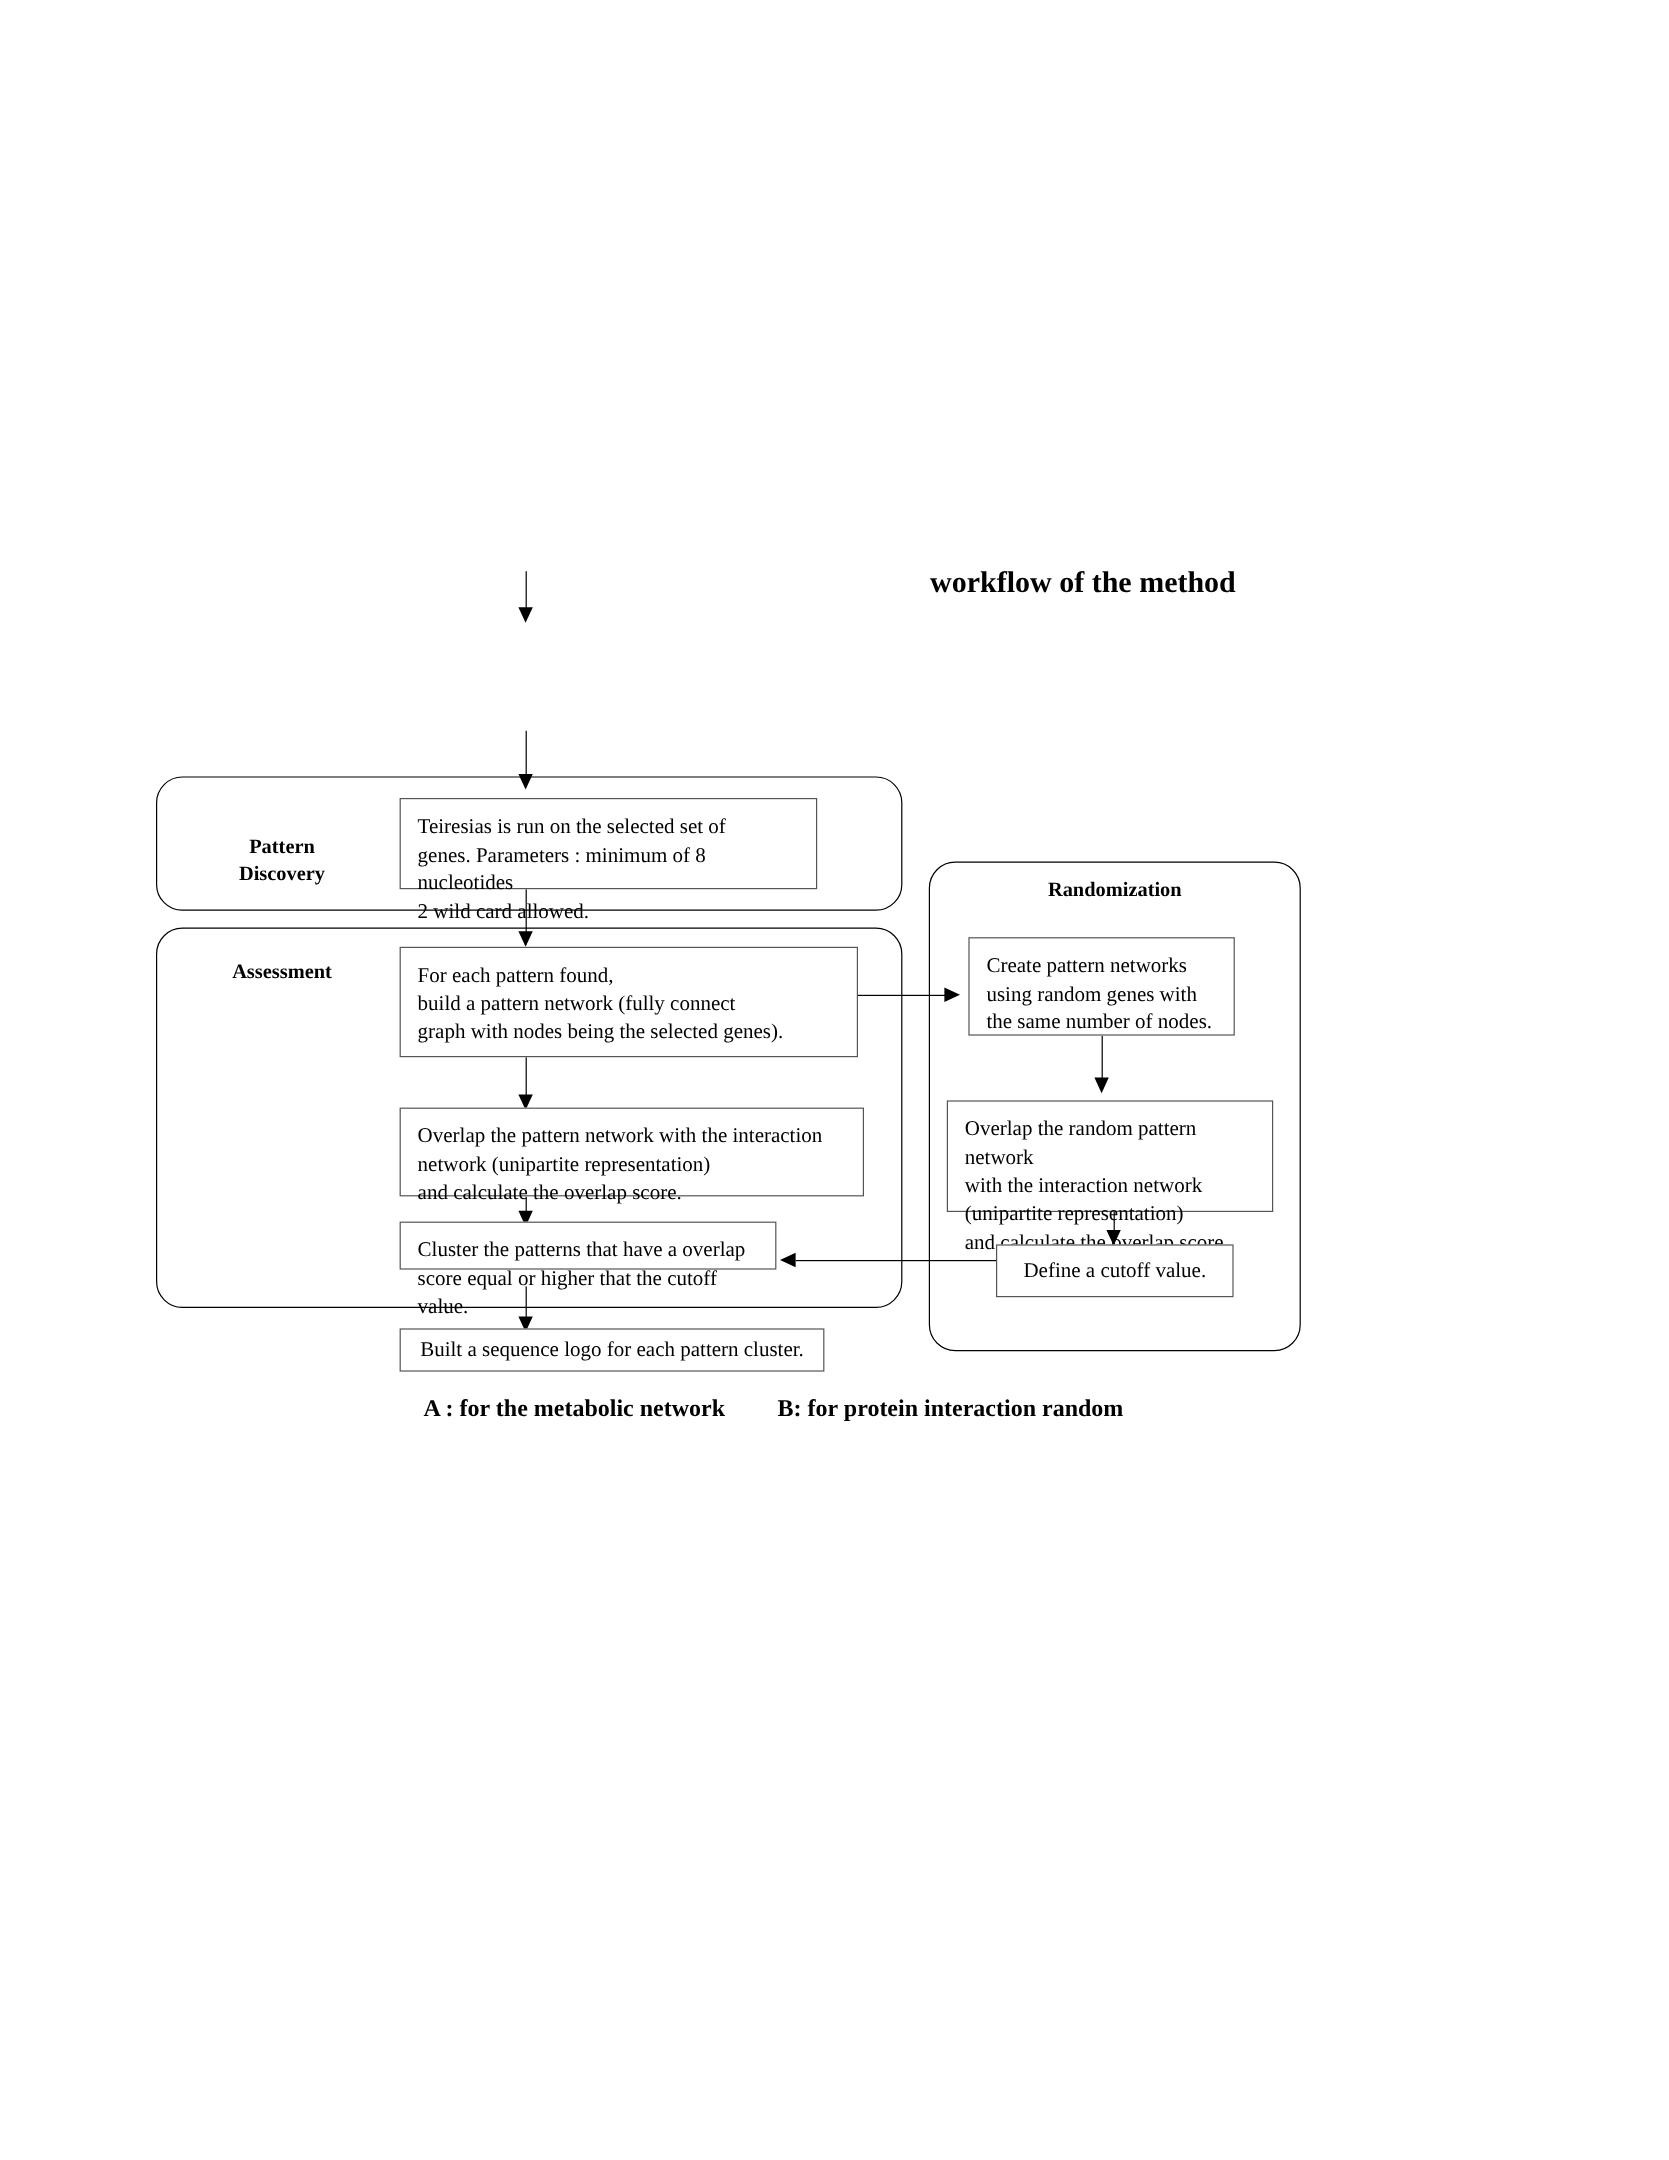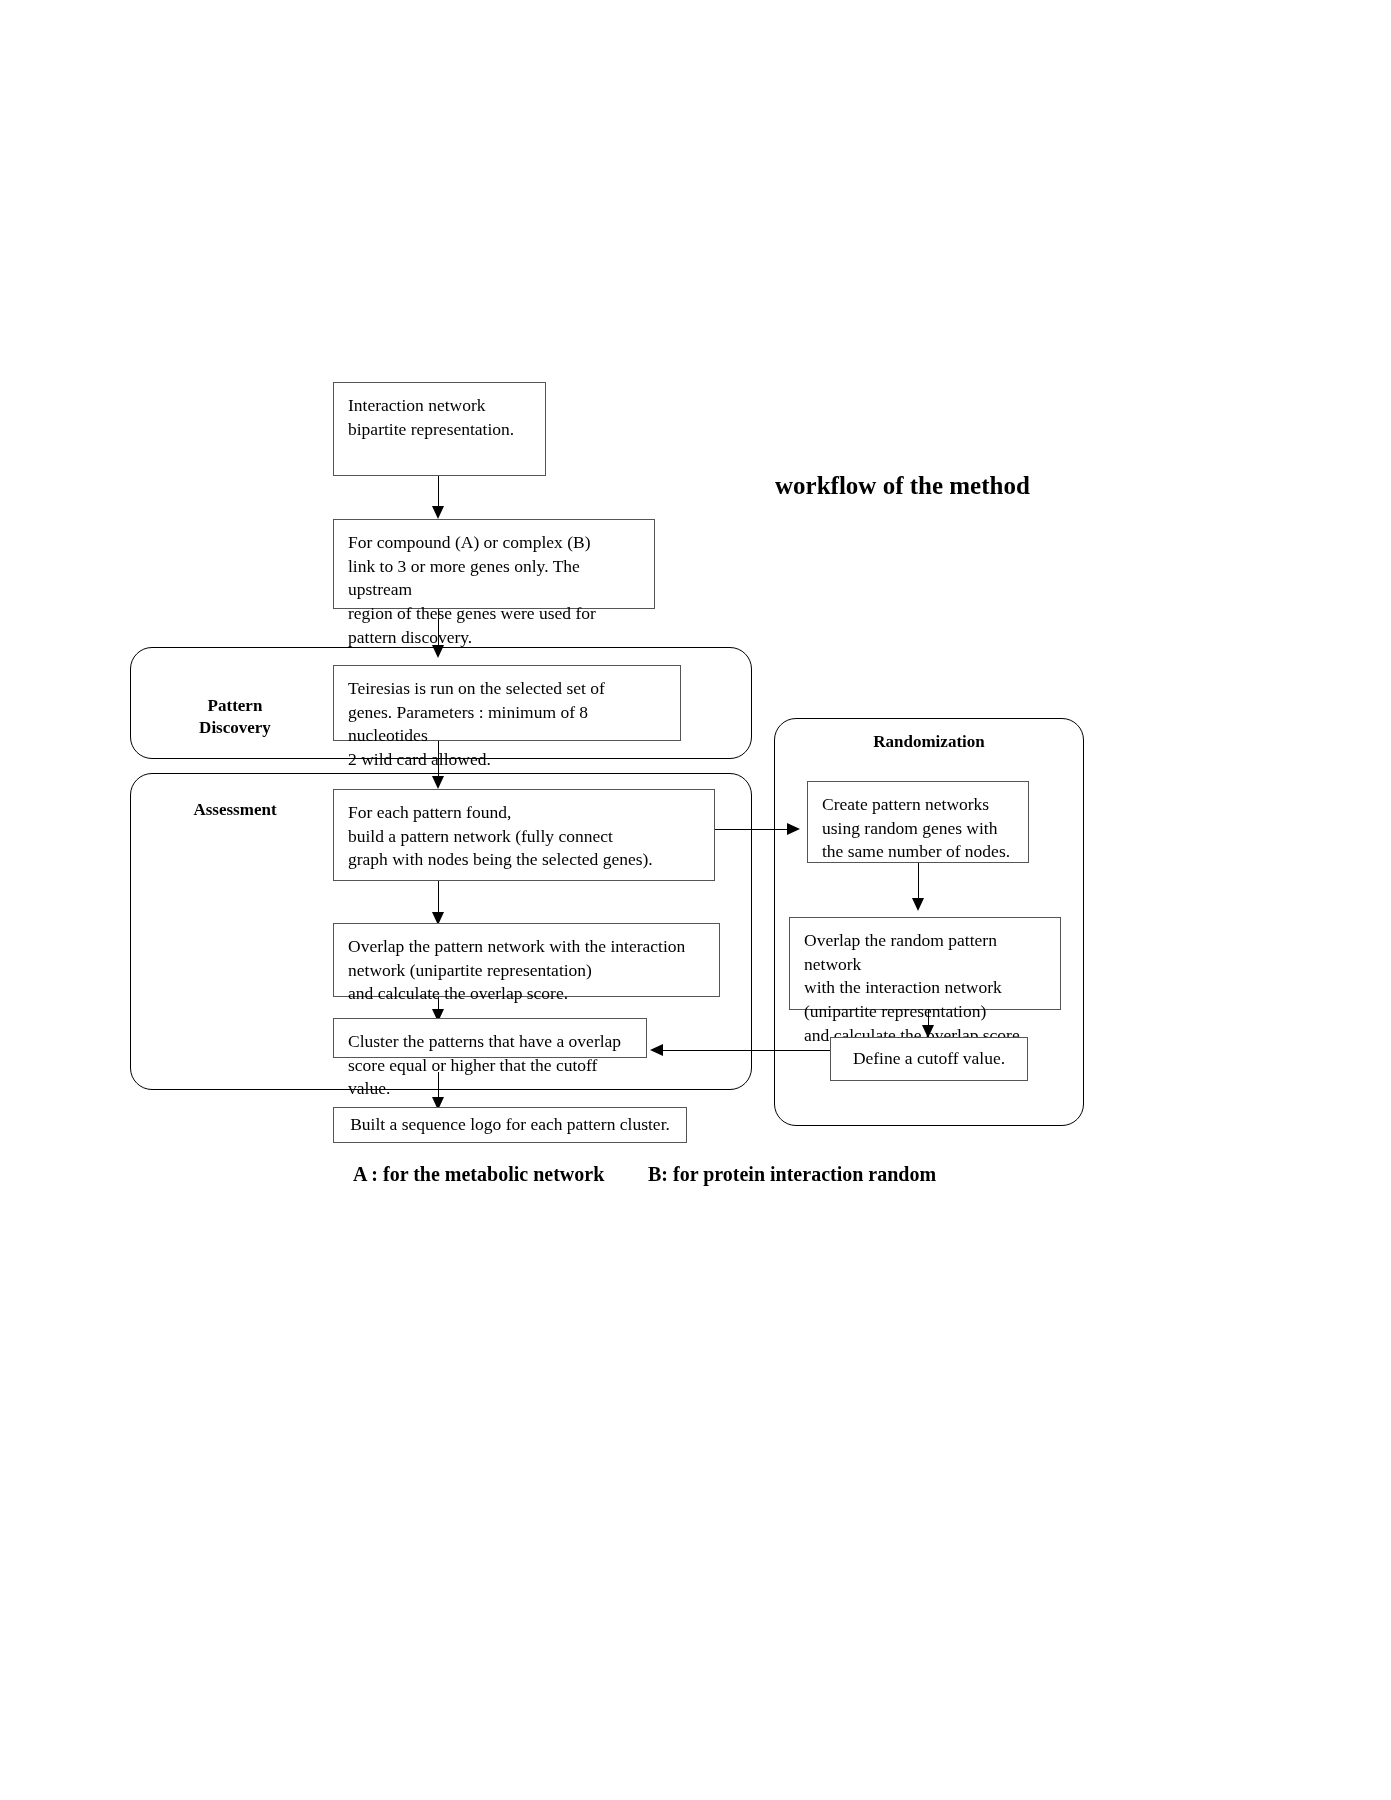--- a/index.html
+++ b/index.html
@@ -126,30 +126,24 @@
   <div class="group" style="left:130px; top:647px; width:622px; height:112px;"></div>
   <div class="group-label" style="left:150px; top:695px; width:170px;">Pattern
 Discovery</div>
 
   <div class="group" style="left:130px; top:773px; width:622px; height:317px;"></div>
   <div class="group-label" style="left:150px; top:799px; width:170px;">Assessment</div>
 
   <div class="group" style="left:774px; top:718px; width:310px; height:408px;"></div>
   <div class="group-label" style="left:794px; top:731px; width:270px;">Randomization</div>
 
-  <div class="box" style="left:333px; top:382px; width:213px; height:94px;">Interaction network
-bipartite representation.</div>
 
   <div class="vline" style="left:438px; top:476px; height:34px;"></div>
   <div class="arrow-down" style="left:432px; top:506px;"></div>
 
-  <div class="box" style="left:333px; top:519px; width:322px; height:90px;">For compound (A) or complex (B)
-link to 3 or more genes only. The upstream
-region of these genes were used for
-pattern discovery.</div>
 
   <div class="vline" style="left:438px; top:609px; height:42px;"></div>
   <div class="arrow-down" style="left:432px; top:645px;"></div>
 
   <div class="box" style="left:333px; top:665px; width:348px; height:76px;">Teiresias is run on the selected set of
 genes. Parameters : minimum of 8 nucleotides
 2 wild card allowed.</div>
 
   <div class="vline" style="left:438px; top:741px; height:46px;"></div>
   <div class="arrow-down" style="left:432px; top:776px;"></div>

